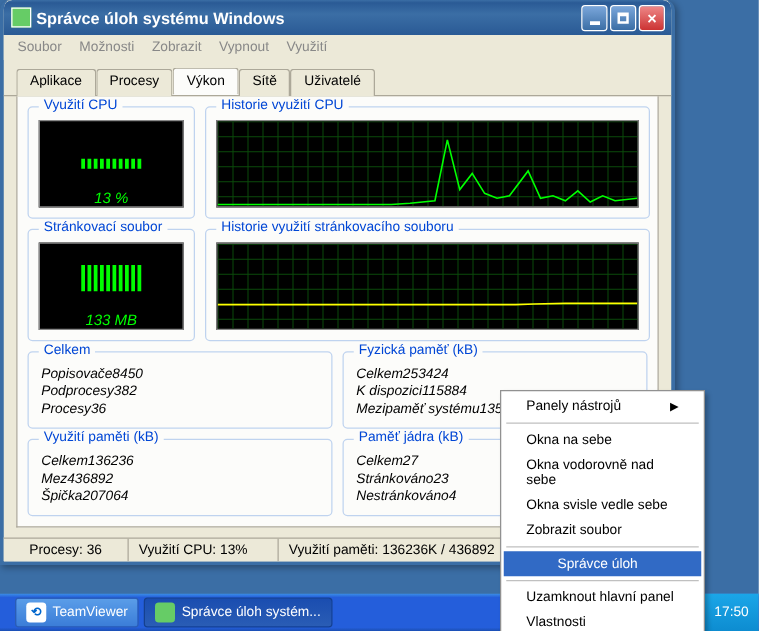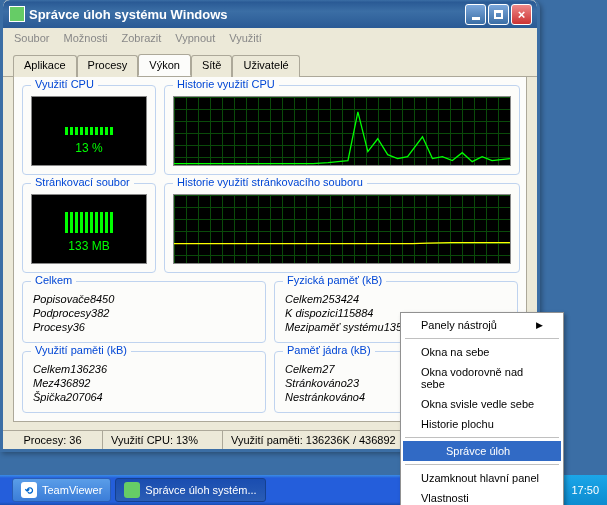--- a/index.html
+++ b/index.html
@@ -22,21 +22,21 @@
 
   .tabstrip { display: flex; padding: 6px 10px 0 10px; border-bottom: 1px solid #aca899; position: relative; }
   .tab { padding: 3px 10px; border: 1px solid #aca899; border-bottom: none; border-radius: 3px 3px 0 0; background: #ece9d8; margin-right: 0px; cursor: pointer; position: relative; top: 1px; }
   .tab.active { background: #fcfcfa; border-bottom: 1px solid #fcfcfa; z-index: 2; top: 0; padding-top: 4px; padding-bottom: 4px; }
   .tab-panel { background: #fcfcfa; border: 1px solid #aca899; border-top: none; margin: 0 10px 8px 10px; padding: 8px; }
 
   .perf-row { display: flex; gap: 8px; margin-bottom: 8px; }
   .group { border: 1px solid #bfd3ef; border-radius: 4px; padding: 10px 8px 8px 8px; position: relative; background: #fcfcfa; }
   .group-title { position: absolute; top: -8px; left: 8px; background: #fcfcfa; padding: 0 4px; color: #0046d5; }
 
-  .meter { background: #000; border: 1px solid #888; width: 116px; height: 70px; display: flex; flex-direction: column; align-items: center; justify-content: flex-start; gap: 6px; }
+  .meter { background: #000; border: 1px solid #888; width: 116px; height: 70px; display: flex; flex-direction: column; align-items: center; justify-content: space-between; gap: 6px; font-style: italic; }
   .meter-bars { display: flex; gap: 2px; align-items: flex-end; height: 38px; }
   .meter-bars div { width: 3px; background: #0f0; }
   .meter-label { color: #0f0; font-size: 12px; }
 
   .graph { background: #000; border: 1px solid #888; width: 338px; height: 70px; position: relative; overflow: hidden; }
   .graph .grid { position: absolute; inset: 0; background-image: linear-gradient(to right, #0a4a0a 1px, transparent 1px), linear-gradient(to bottom, #0a4a0a 1px, transparent 1px); background-size: 12px 12px; }
   .graph svg { position: absolute; inset: 0; }
 
   .stats-row { display: flex; gap: 8px; }
   .stats { flex: 1; }
@@ -249,21 +249,21 @@
     <div class="cm-item">
         <span>Okna na sebe</span>
       </div>
     <div class="cm-item">
         <span>Okna vodorovně nad sebe</span>
       </div>
     <div class="cm-item">
         <span>Okna svisle vedle sebe</span>
       </div>
     <div class="cm-item">
-        <span>Historie plochu</span>
+        <span>Zobrazit soubor</span>
       </div>
     <div class="cm-sep"></div>
     <div class="cm-item highlight">
         <span>Správce úloh</span>
       </div>
     <div class="cm-sep"></div>
     <div class="cm-item">
         <span>Uzamknout hlavní panel</span>
       </div>
     <div class="cm-item">

